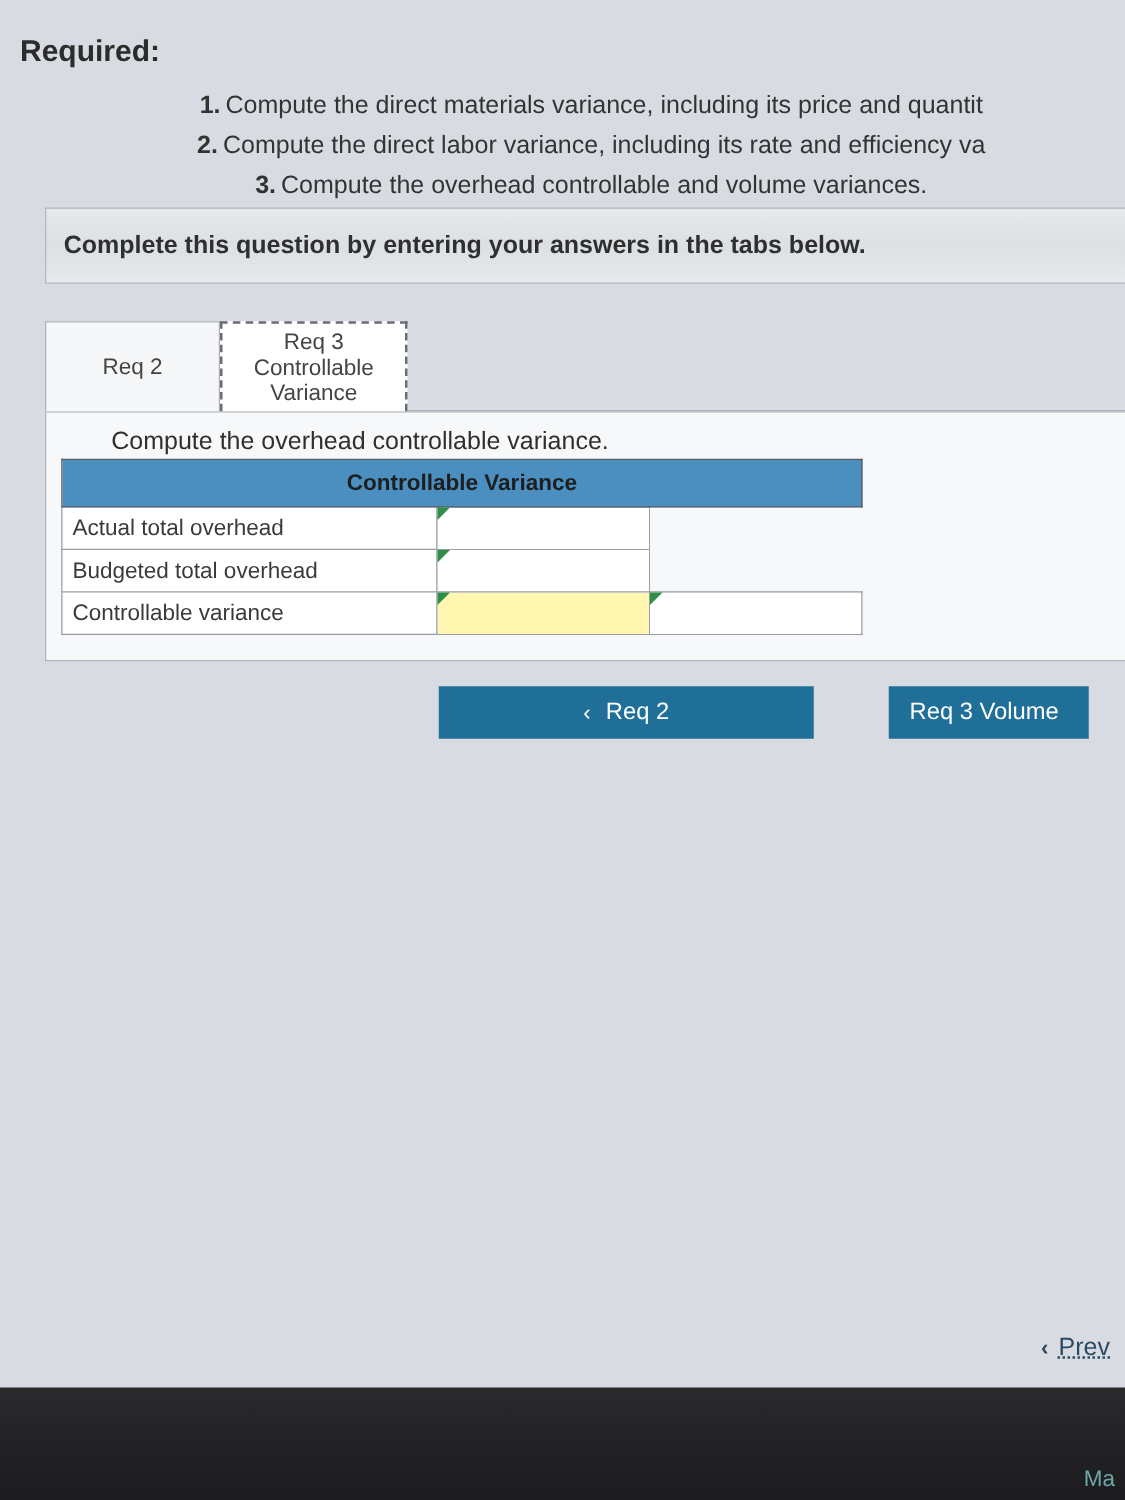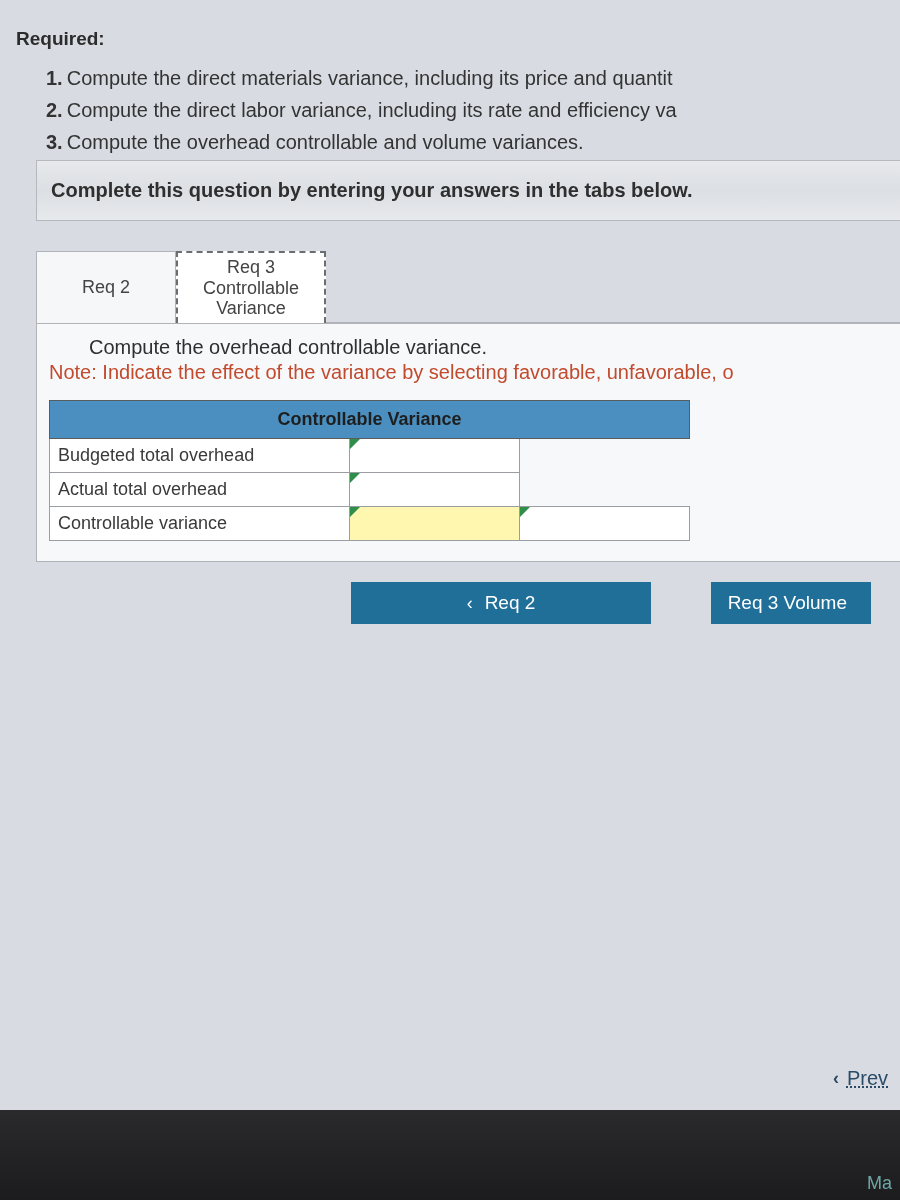--- a/index.html
+++ b/index.html
@@ -8,31 +8,31 @@
     font-family: Arial, Helvetica, sans-serif;
     background: #d8dce2;
     color: #3a3a3a;
     position: relative;
   }
   .page {
     padding: 28px 0 0 16px;
   }
   .required-label {
     font-weight: bold;
-    font-size: 19px;
+    font-size: 24px;
     color: #2c2c2c;
     margin-bottom: 14px;
   }
   .ol {
     margin-left: 30px;
     font-size: 20px;
     color: #333;
   }
   .ol .num { font-weight: bold; margin-right: 4px; }
-  .ol div { margin-bottom: 4px; line-height: 1.4; white-space: nowrap; }
+  .ol div { margin-bottom: 4px; line-height: 1.4; white-space: nowrap; text-align: center; }
 
   .instr-box {
     border: 1px solid #b5b8bd;
     background: linear-gradient(#e7e9ec,#dcdfe3,#e7e9ec);
     padding: 18px 14px;
     font-weight: bold;
     font-size: 20px;
     color: #2f2f2f;
     border-right: none;
     margin-left: 20px;
@@ -200,36 +200,35 @@
   <div class="tabs-area">
     <div class="tabs-row">
       <div class="tab w2">Req 2</div>
       <div class="tab w3 active">Req 3 Controllable Variance</div>
     </div>
     <div class="tab-baseline"></div>
   </div>
 
   <div class="panel">
     <div class="panel-head1">Compute the overhead controllable variance.</div>
-    <div class="panel-head2">Note: Indicate the effect of the variance by selecting favorable, unfavorable, o</div>
 
     <table class="grid">
       <tbody>
           <tr>
         <th class="labelhead" colspan="3">Controllable Variance</th>
       </tr>
       <tr>
+        <td class="label" style="width:300px">Actual total overhead</td>
+        <td class="val" style="width:170px"><span class="tri"></span><input value="" style=""></td>
+        <td class="empty-eff" style="width:170px"></td>
+      </tr>
+      <tr>
         <td class="label">Budgeted total overhead</td>
         <td class="val"><span class="tri"></span><input value="" style=""></td>
         <td class="empty-eff"></td>
-      </tr>
-      <tr>
-        <td class="label" style="width:300px">Actual total overhead</td>
-        <td class="val" style="width:170px"><span class="tri"></span><input value="" style=""></td>
-        <td class="empty-eff" style="width:170px"></td>
       </tr>
       <tr>
         <td class="label">Controllable variance</td>
         <td class="val hl"><span class="tri"></span><input value="" style=""></td>
         <td class="eff"><span class="tri"></span><input value="" style=""></td>
       </tr>
     </tbody>
       </table>
   </div>
 

